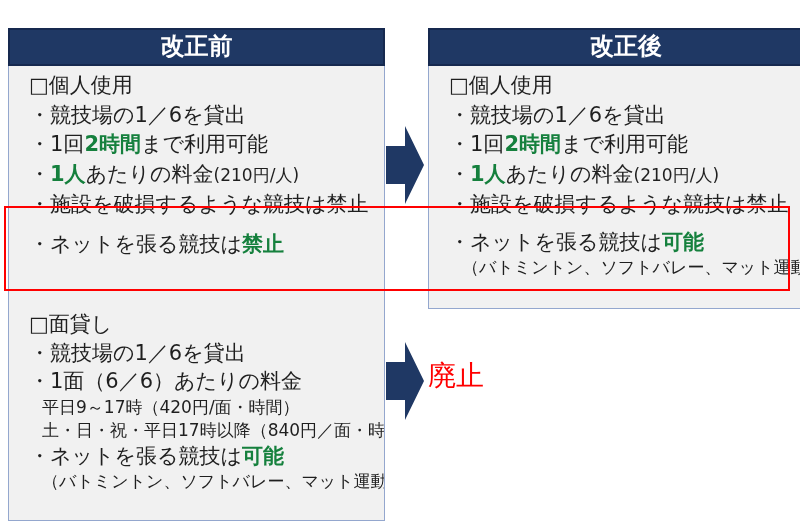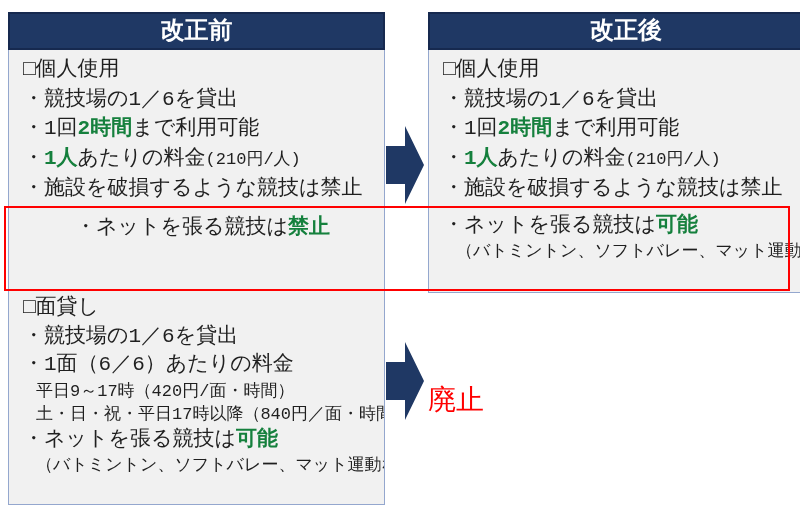--- a/index.html
+++ b/index.html
@@ -3,58 +3,58 @@
 <meta charset="utf-8">
 <style>
   html,body{margin:0;padding:0;}
   body{
     width:800px;height:523px;background:#ffffff;
     font-family:"DejaVu Sans","Liberation Sans",sans-serif;
     color:#1f1f1f;
   }
   .canvas{position:relative;width:800px;height:523px;background:#ffffff;overflow:hidden;}
 
-  .panel{position:absolute;top:12px;border-radius:16px;}
+  .panel{position:absolute;top:28px;border-radius:16px;}
   .panel-before{left:8px;width:377px;}
   .panel-after{left:428px;width:396px;}
 
   .panel-header{
     height:38px;box-sizing:border-box;
     background:#1F3864;border:2px solid #16294F;
     color:#ffffff;font-weight:bold;font-size:24px;
     text-align:center;line-height:33px;
   }
   .panel-body{
     background:#F1F1F1;border:1px solid #94A7CE;border-top:none;
     box-sizing:border-box;overflow:hidden;
   }
   .before-body{height:455px;}
   .after-body{height:243px;}
 
-  .block{padding-left:14px;padding-right:2px;box-sizing:border-box;font-family:Liberation Mono, monospace;}
+  .block{padding-left:20px;padding-right:2px;box-sizing:border-box;}
   .block-a{height:157px;padding-top:5px;}
-  .block-net-left{height:84px;padding-top:7px;text-align:center;}
+  .block-net-left{height:84px;padding-top:7px;}
   .block-net-right{height:86px;padding-top:5px;}
   .block-c{padding-top:3px;}
 
   .line{font-size:21px;line-height:29.5px;white-space:nowrap;}
   .block-c .line{line-height:28.5px;}
   .net-line{line-height:28px;}
   .line b{font-weight:bold;color:#15803d;}
   .small{font-size:17px;text-align:right;}
   .red{color:#FF0000;font-weight:bold;}
   .line-sub{font-size:17px;line-height:23px;padding-left:13px;white-space:nowrap;}
 
   .arrow{position:absolute;left:386px;width:38px;height:78px;}
   .arrow-top{top:126px;}
   .arrow-bottom{top:342px;}
 
   .haishi{
     position:absolute;left:428px;top:360px;
-    font-size:28px;color:#FF0000;line-height:32px;white-space:nowrap;margin-top:24px;
+    font-size:28px;color:#FF0000;line-height:32px;white-space:nowrap;
   }
 
   .red-box{
     position:absolute;left:4px;top:206px;width:786px;height:85px;
     box-sizing:border-box;border:2px solid #FF0000;
     background:transparent;pointer-events:none;z-index:5;
   }
 </style>
 </head>
 <body>

